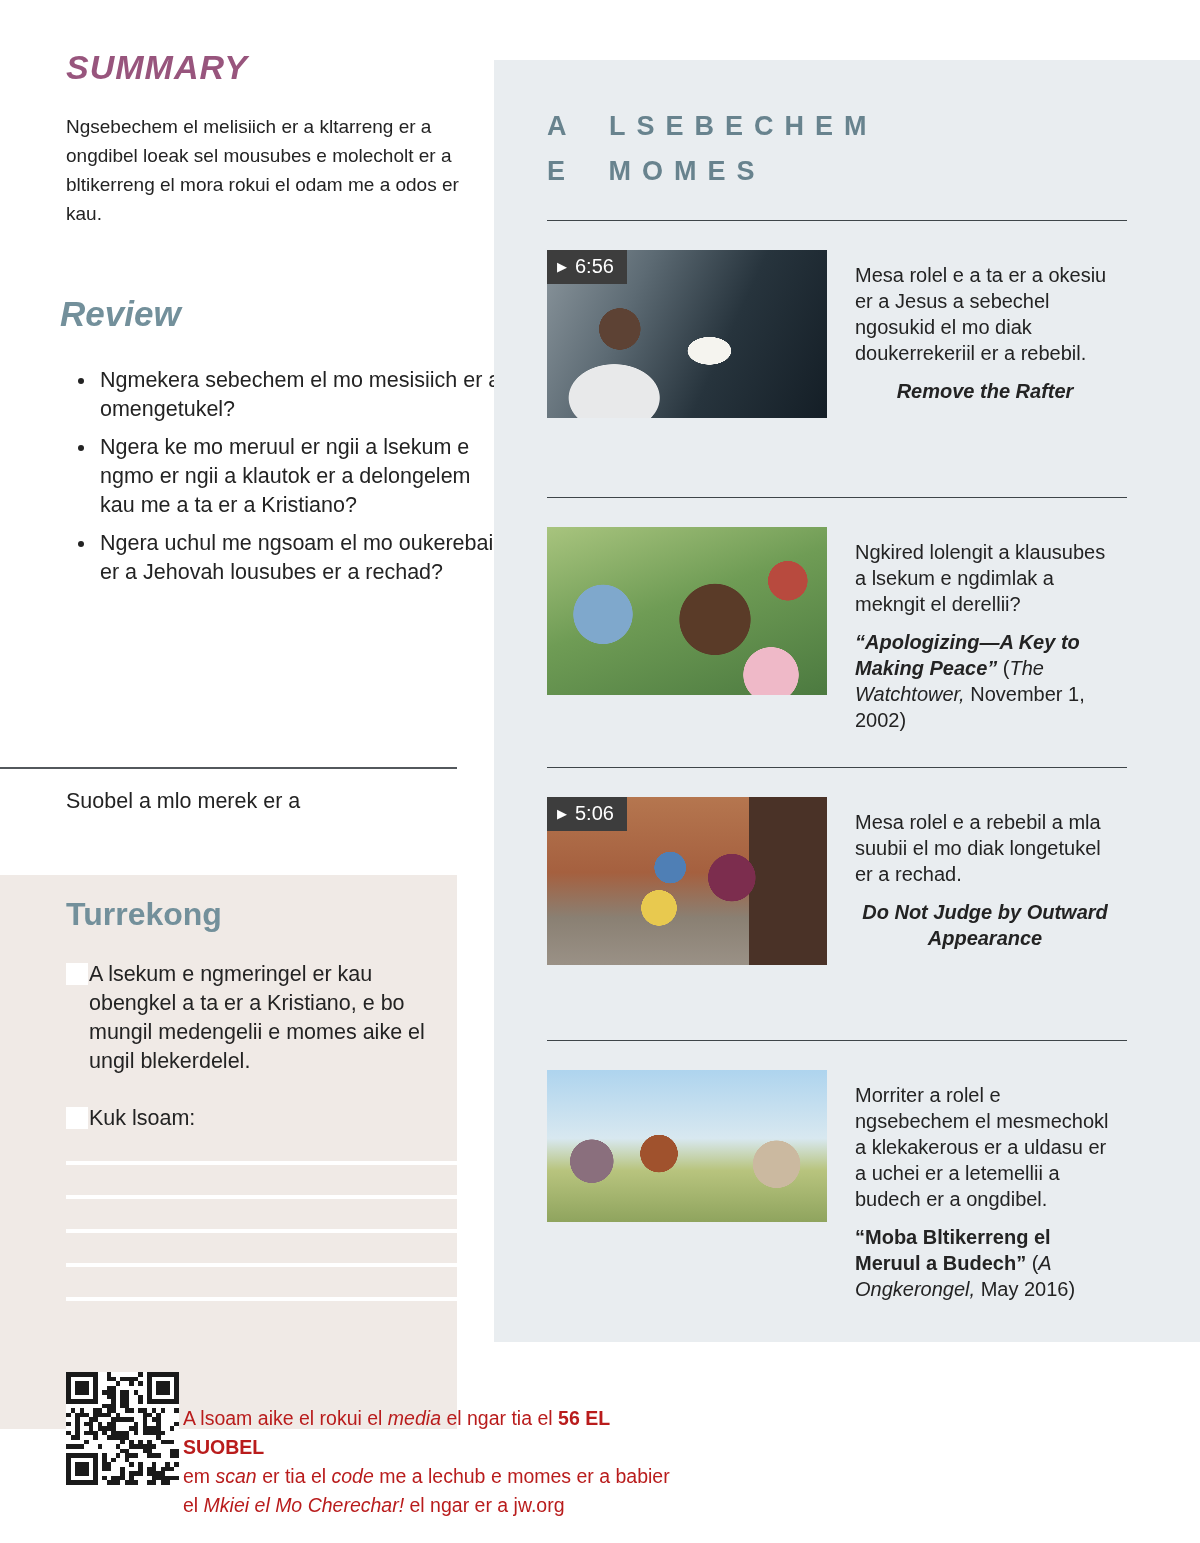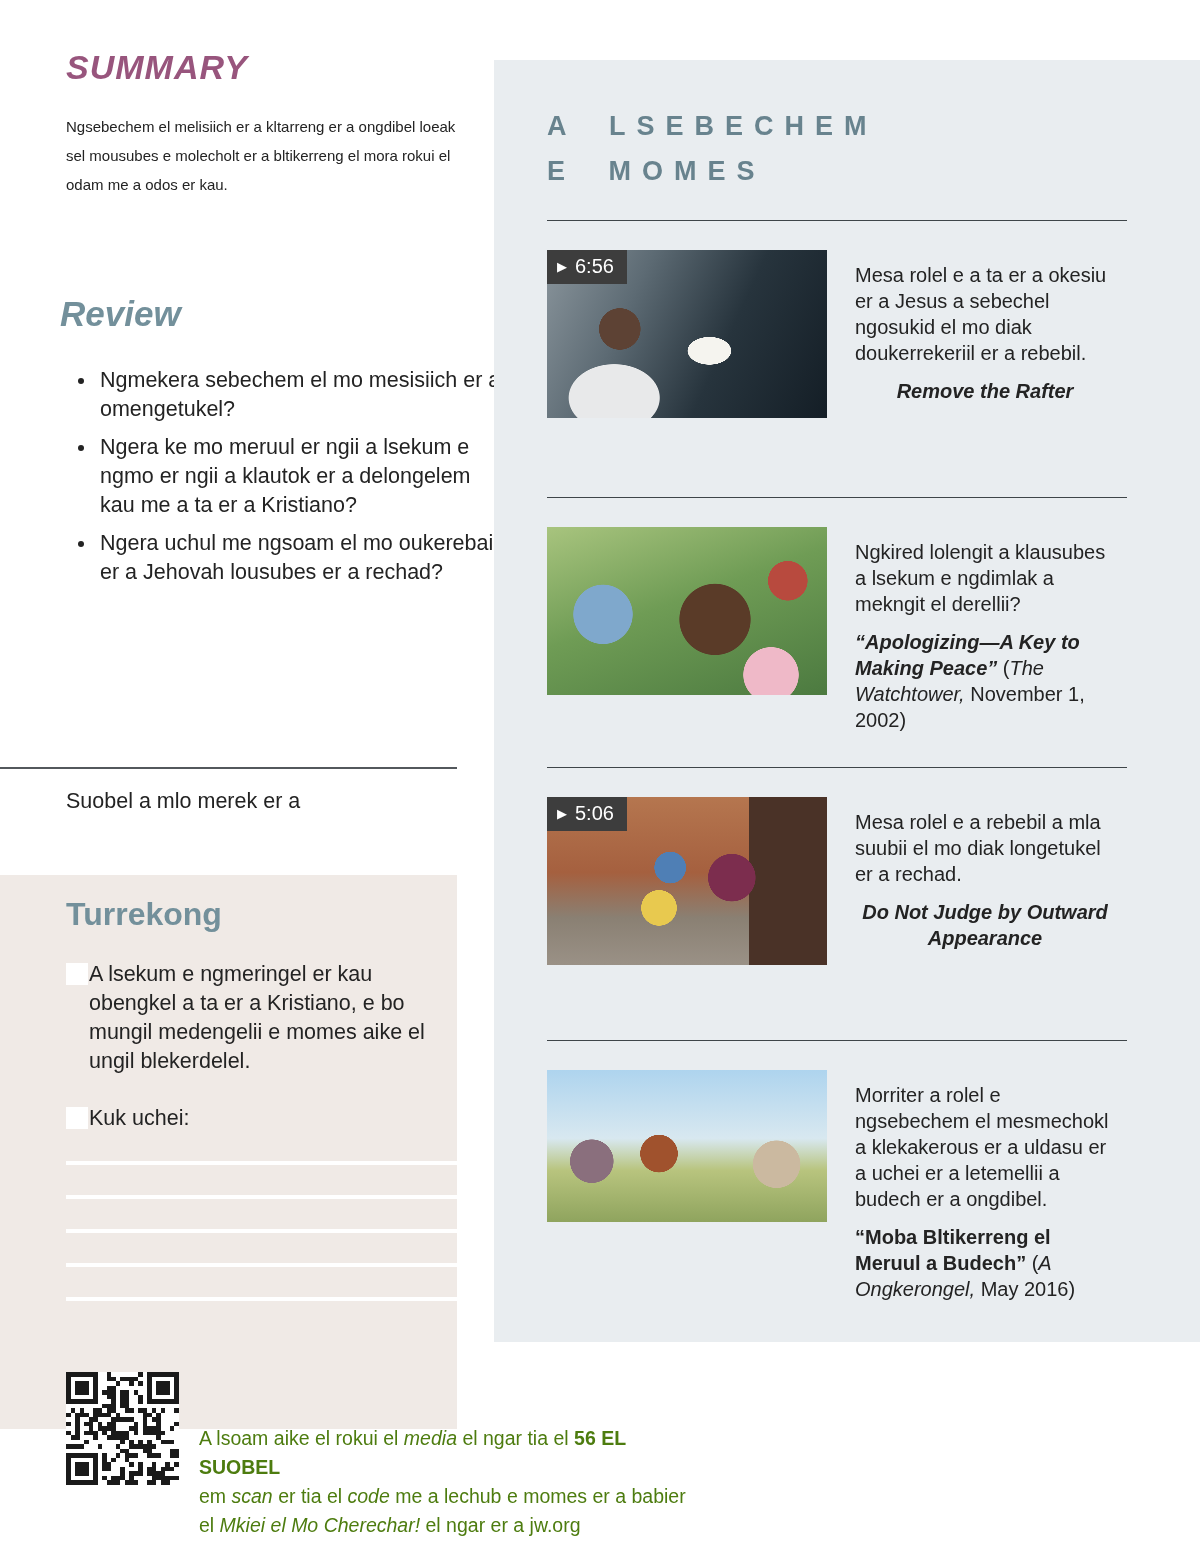--- a/index.html
+++ b/index.html
@@ -3,43 +3,43 @@
 <meta charset="utf-8">
 <style>
   html,body{margin:0;padding:0;background:#fff;}
   .page{position:relative;width:1200px;height:1543px;background:#fff;overflow:hidden;
         font-family:Liberation Sans, sans-serif;color:#232323;}
 
   
   #summary-title{position:absolute;left:66px;top:48px;margin:0;
     font-size:34px;font-weight:700;font-style:italic;letter-spacing:1px;color:#98557d;}
   #summary-body{position:absolute;left:66px;top:112px;width:400px;margin:0;
-    font-size:15px;line-height:29px;}
+    font-size:19px;line-height:29px;}
   #review-title{position:absolute;left:60px;top:294px;margin:0;
     font-size:35px;font-weight:700;font-style:italic;color:#73909b;}
   #review-list{position:absolute;left:66px;top:366px;width:404px;margin:0;padding:0 0 0 31px;}
   #review-list li{margin:0 0 9px;padding-left:3px;font-size:21.5px;line-height:29px;}
 
   #left-rule{position:absolute;left:0;top:767px;width:457px;height:2px;background:#53585c;}
   #assignment{position:absolute;left:66px;top:789px;margin:0;font-size:21.5px;}
 
   #goals-box{position:absolute;left:0;top:875px;width:457px;height:554px;background:#f0eae6;
     box-sizing:border-box;padding:21px 24px 0 66px;}
   #goals-title{margin:0 0 27px;font-size:32px;font-weight:700;color:#73909b;}
   .goal-item{display:flex;gap:1px;margin-bottom:28px;}
   .checkbox{flex:none;width:22px;height:22px;background:#fff;margin-top:3px;}
   .goal-text{font-size:21.5px;line-height:29px;}
   .write-lines{margin-top:25px;}
   .write-line{height:4px;background:#fff;margin:0 -24px 30px 0;}
 
   #qr{position:absolute;left:66px;top:1372px;width:113px;height:113px;margin:0;}
   #qr svg{width:100%;height:100%;display:block;}
 
-  #footer-note{position:absolute;left:199px;top:1404px;width:505px;
-    font-size:19.5px;line-height:29px;color:#4d7c0f;margin-top:20px;}
+  #footer-note{position:absolute;left:183px;top:1404px;width:505px;
+    font-size:19.5px;line-height:29px;color:#b91c1c;}
   #footer-note .i{font-style:italic;}
   #footer-note .b{font-weight:700;}
 
   
   #media-panel{position:absolute;left:494px;top:60px;width:706px;height:1282px;background:#e9edf0;
     box-sizing:border-box;padding:34px 73px 0 53px;}
   #media-title{margin:10px 0 0;color:#68838e;font-size:27px;font-weight:700;
     line-height:45px;letter-spacing:11px;word-spacing:14px;}
   .media-row{border-top:1px solid #3e4549;padding-top:29px;display:flex;gap:16px;
     box-sizing:border-box;}
@@ -103,21 +103,21 @@
   <p id="assignment">Suobel a mlo merek er a</p>
 
   <section id="goals-box">
     <h2 id="goals-title">Turrekong</h2>
     <div class="goal-item">
       <span class="checkbox"></span>
       <span class="goal-text">A lsekum e ngmeringel er kau obengkel a ta er a Kristiano, e bo mungil medengelii e momes aike el ungil blekerdelel.</span>
     </div>
     <div class="goal-item">
       <span class="checkbox"></span>
-      <span class="goal-text">Kuk uchei:</span>
+      <span class="goal-text">Kuk lsoam:</span>
     </div>
     <div class="write-lines">
       <div class="write-line"></div>
       <div class="write-line"></div>
       <div class="write-line"></div>
       <div class="write-line"></div>
       <div class="write-line"></div>
     </div>
   </section>
 

